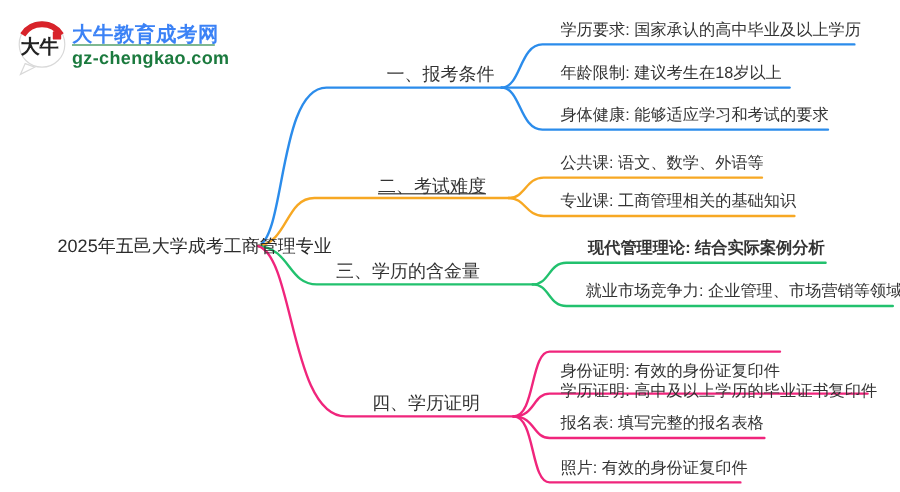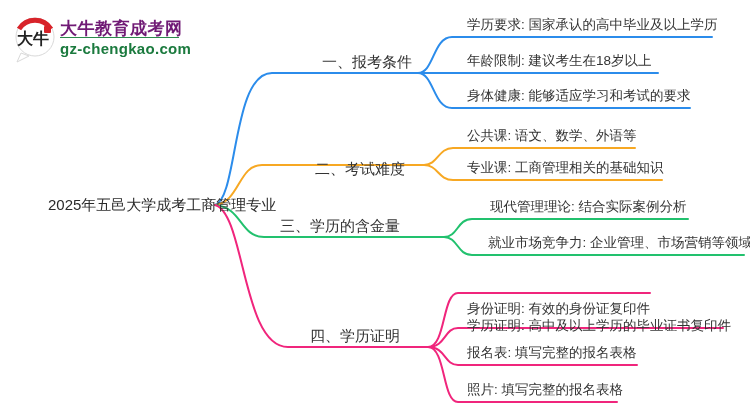--- a/index.html
+++ b/index.html
@@ -13,21 +13,21 @@
   #connectors {
     position: absolute;
     left: 0; top: 0;
     width: 750px; height: 410px;
   }
   .abs { position: absolute; }
   .logo-wrap { left: 12px; top: 12px; width: 190px; height: 52px; }
   .logo-title {
     left: 60px; top: 17px;
     font-size: 17px; font-weight: bold;
-    color: #701a75;
+    color: #3b82f6;
     letter-spacing: 0.5px;
     white-space: nowrap;
   }
   .logo-divider {
     left: 60px; top: 37px;
     width: 119px; height: 1px;
     background: #2a8a4a;
   }
   .logo-url {
     left: 60px; top: 40px;
@@ -51,30 +51,30 @@
     width: 160px;
     white-space: nowrap;
   }
   .leaf-label {
     font-size: 13.5px;
     color: #333333;
     white-space: nowrap;
   }
   
   .bl-1 { left: 252px; top: 53px; text-align: right;  }
-  .bl-2 { left: 245px; top: 160px; }
+  .bl-2 { left: 245px; top: 146px; text-decoration: underline; }
   .bl-3 { left: 240px; top: 217px; }
   .bl-4 { left: 240px; top: 327px; }
   
   .lf-1-1 { left: 467px; top: 16px;  }
   .lf-1-2 { left: 467px; top: 52px;  }
   .lf-1-3 { left: 467px; top: 87px;  }
   .lf-2-1 { left: 467px; top: 127px; }
   .lf-2-2 { left: 467px; top: 159px; }
-  .lf-3-1 { left: 490px; top: 198px; }
+  .lf-3-1 { left: 490px; top: 198px; font-weight: bold; }
   .lf-3-2 { left: 488px; top: 234px; }
   .lf-4-1 { left: 467px; top: 272px; margin-top: 28px; }
   .lf-4-2 { left: 467px; top: 317px; }
   .lf-4-3 { left: 467px; top: 344px; }
   .lf-4-4 { left: 467px; top: 381px; }
 </style>
 </head>
 <body>
 
 <svg id="connectors" viewBox="0 0 750 410" fill="none" stroke-width="2" stroke-linecap="round">
@@ -130,13 +130,13 @@
 <div class="abs leaf-label lf-1-1">学历要求: 国家承认的高中毕业及以上学历</div>
 <div class="abs leaf-label lf-1-2">年龄限制: 建议考生在18岁以上</div>
 <div class="abs leaf-label lf-1-3">身体健康: 能够适应学习和考试的要求</div>
 <div class="abs leaf-label lf-2-1">公共课: 语文、数学、外语等</div>
 <div class="abs leaf-label lf-2-2">专业课: 工商管理相关的基础知识</div>
 <div class="abs leaf-label lf-3-1">现代管理理论: 结合实际案例分析</div>
 <div class="abs leaf-label lf-3-2">就业市场竞争力: 企业管理、市场营销等领域</div>
 <div class="abs leaf-label lf-4-1">身份证明: 有效的身份证复印件</div>
 <div class="abs leaf-label lf-4-2">学历证明: 高中及以上学历的毕业证书复印件</div>
 <div class="abs leaf-label lf-4-3">报名表: 填写完整的报名表格</div>
-<div class="abs leaf-label lf-4-4">照片: 填写完整的报名表格</div>
+<div class="abs leaf-label lf-4-4">照片: 有效的身份证复印件</div>
 
 </body></html>

